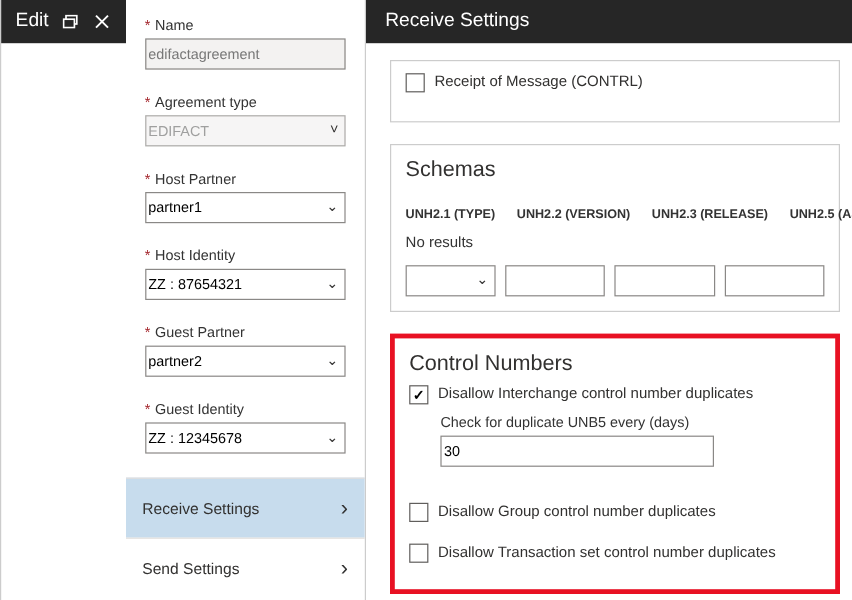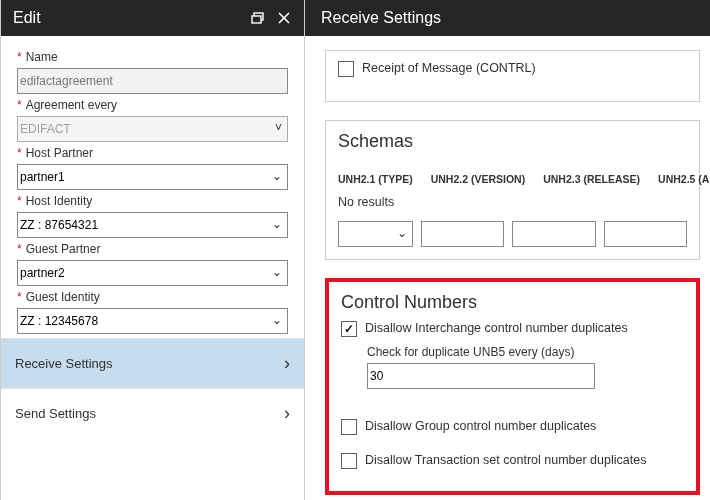--- a/index.html
+++ b/index.html
@@ -1,26 +1,26 @@
 <!DOCTYPE html>
 <html><head>
 <meta charset="utf-8">
 <style>
   * { box-sizing: border-box; margin: 0; padding: 0; }
   body { font-family: "Segoe UI", Arial, sans-serif; font-size: 13px; color: #323130; background: #fff; width: 710px; height: 500px; overflow: hidden; }
   .app { display: flex; height: 500px; }
-  .left { width: 305px; border-right: 1px solid #ccc; display: flex; flex-direction: column; border-left:1px solid #ccc;}
+  .left { width: 305px; border-right: 1px solid #ccc; display: flex; flex-direction: row; border-left:1px solid #ccc;}
   .right { flex: 1; display: flex; flex-direction: column; overflow:hidden;}
   .titlebar { background: #262626; color: #fff; height: 36px; display: flex; align-items: center; padding: 0 12px; font-size: 16px; font-weight: 400; }
   .titlebar.right-bar { padding-left: 16px; }
   .titlebar .spacer { flex: 1; }
   .title-icon { width:16px; height:16px; margin-left:10px; display:inline-flex; align-items:center; justify-content:center; }
   .title-icon svg { stroke:#fff; fill:none; }
   .left-body { padding: 14px 16px 0 16px; flex:1; overflow:hidden; }
-  .field { margin-bottom: 4px; }
+  .field { margin-bottom: 20px; }
   .req { color: #a4262c; margin-right:4px; }
   .label { font-size:12px; color:#333; margin-bottom:4px; display:block; }
   .input, .select { width:100%; height:26px; border:1px solid #8a8886; padding:0 2px; font-size:12px; background:#fff; }
   .input[disabled], .select[disabled] { background:#f3f2f1; color:#777; }
   .select-wrap { position:relative; }
   .select-wrap .caret { position:absolute; right:6px; top:5px; pointer-events:none; font-size:12px; }
   .select { appearance:none; -webkit-appearance:none; padding-right:20px; }
   .nav-item { display:flex; align-items:center; justify-content:space-between; padding:14px 14px; font-size:13px; cursor:pointer; border-top:1px solid #e1dfdd; margin:0 -16px;}
   .nav-item.active { background:#c7dced; }
   .nav-item .chev { font-size:18px; color:#333; font-weight:300;}
@@ -62,21 +62,21 @@
             <line x1="11" y1="1" x2="1" y2="11" stroke-width="1.6"></line>
           </svg>
       </span>
     </div>
     <div class="left-body">
       <div class="field">
         <span class="label"><span class="req">*</span><span>Name</span></span>
         <input class="input" disabled="" value="edifactagreement" style="">
       </div>
       <div class="field">
-        <span class="label"><span class="req">*</span><span>Agreement every</span></span>
+        <span class="label"><span class="req">*</span><span>Agreement type</span></span>
         <div class="select-wrap">
           <select class="select" disabled=""><option>EDIFACT</option></select>
           <span class="caret">˅</span>
         </div>
       </div>
       <div class="field">
         <span class="label"><span class="req">*</span><span>Host Partner</span></span>
         <div class="select-wrap">
           <select class="select"><option>partner1</option></select>
           <span class="caret">⌄</span>

